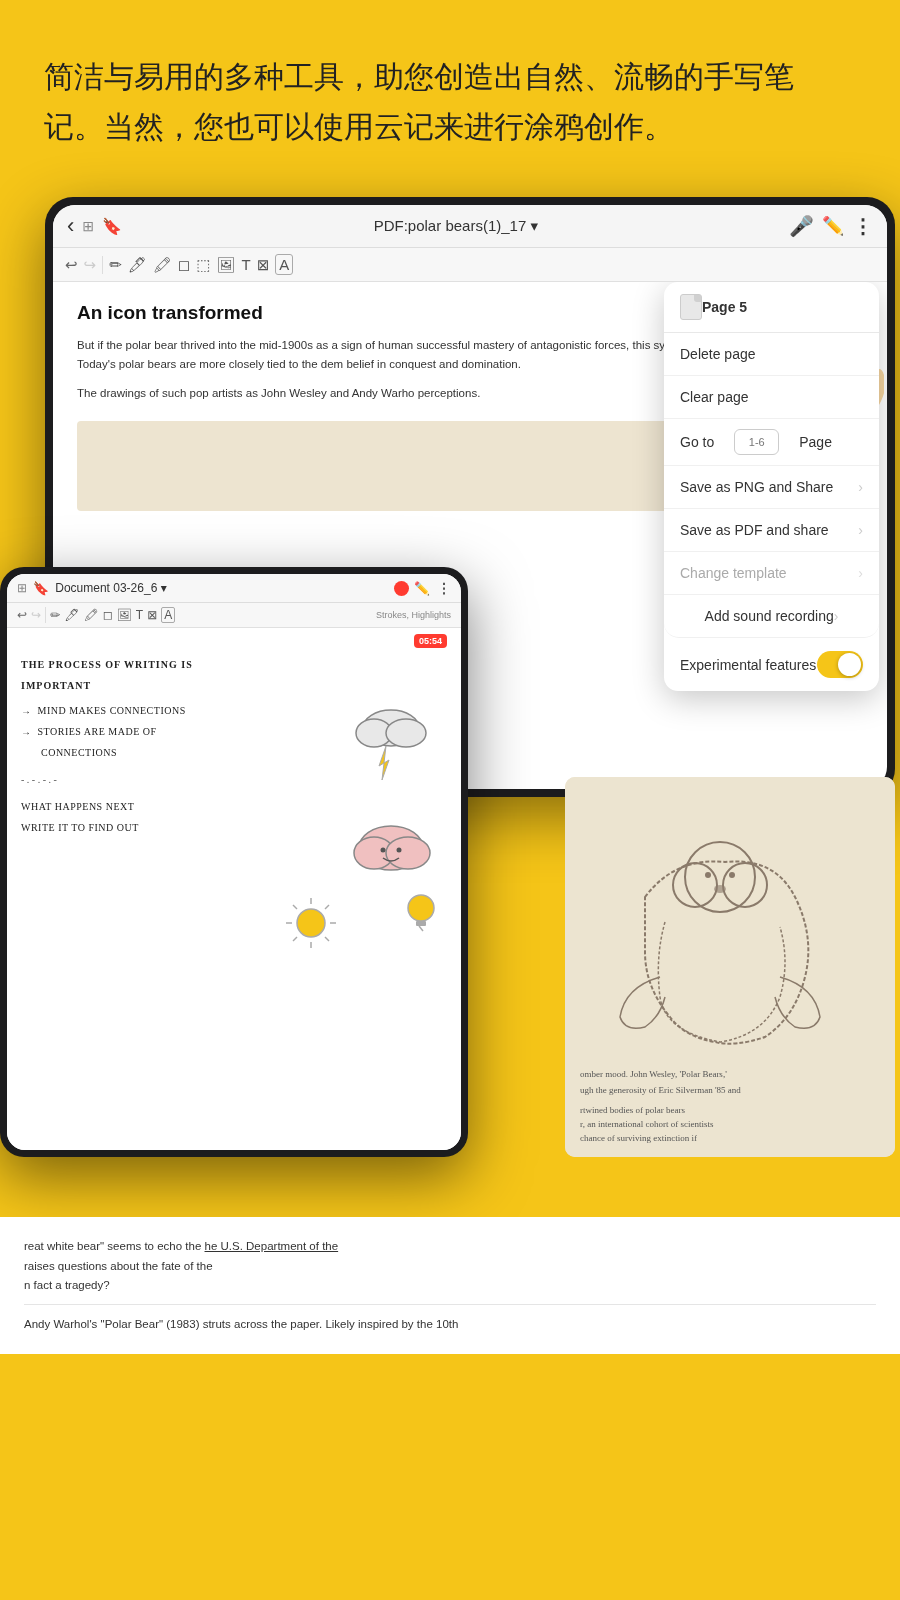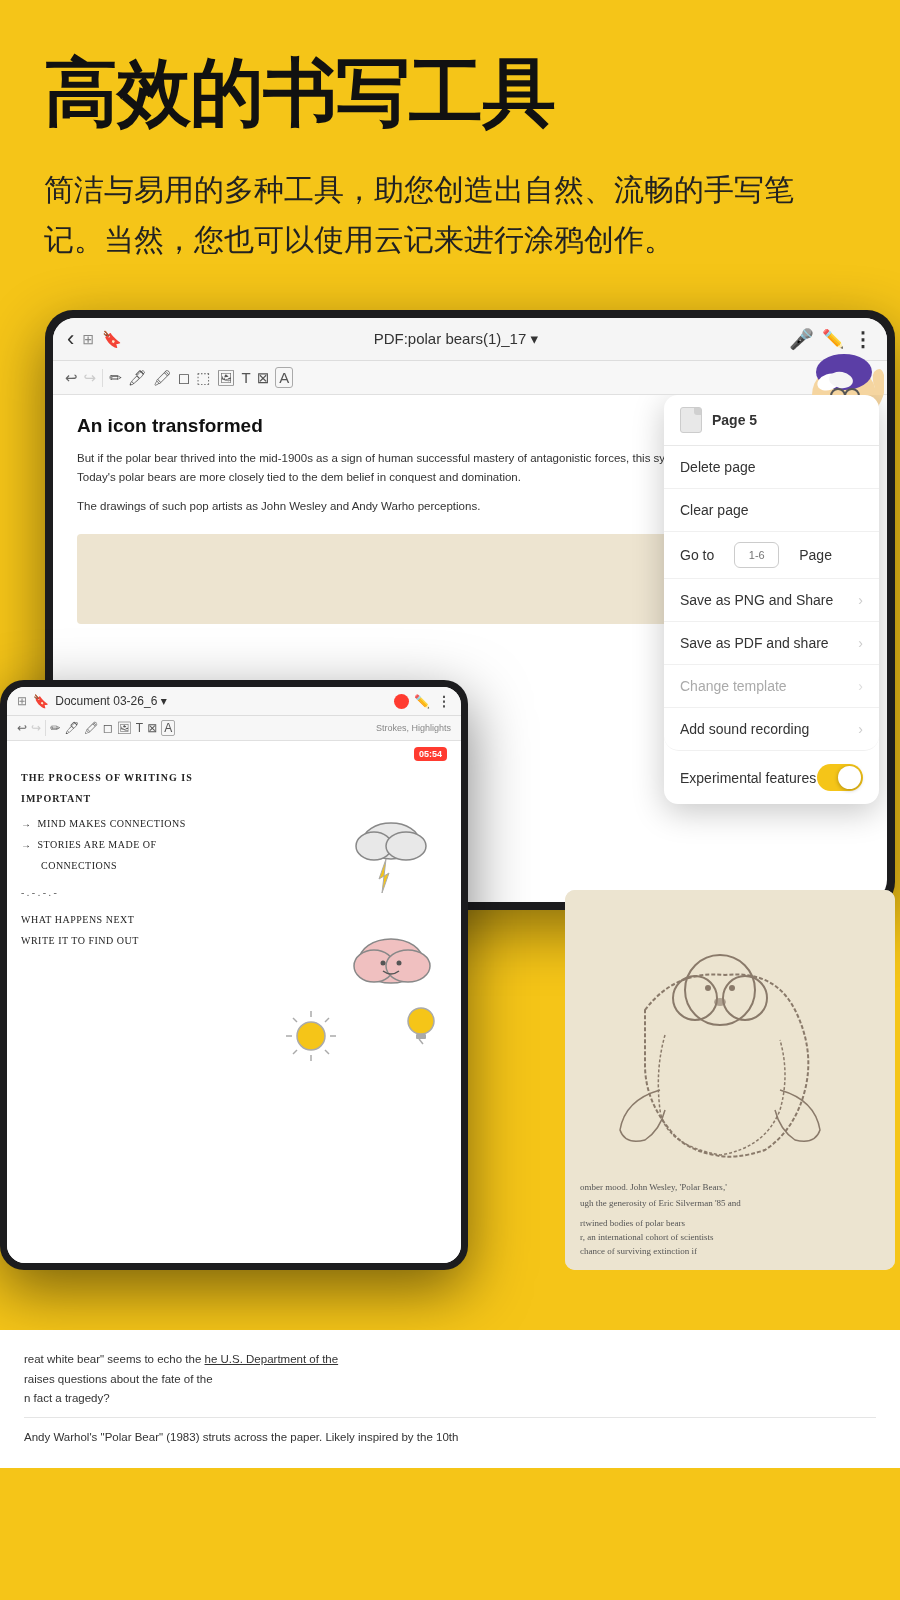--- a/index.html
+++ b/index.html
@@ -12,21 +12,20 @@
       overflow-x: hidden;
       position: relative;
     }
   </style>
 </head>
 <body>
 
 <div style="width:900px; min-height:1600px; background:#F5C518; position:relative; overflow:hidden;">
 
   <div style="padding: 52px 44px 16px 44px; position:relative;">
-    <h1 style="font-size:74px; font-weight:900; color:#111; line-height:1.1; margin-bottom:32px; letter-spacing:-1px;">高效的书写工具</h1>
     <p style="font-size:30px; color:#222; line-height:1.65; font-weight:500; max-width:800px;">简洁与易用的多种工具，助您创造出自然、流畅的手写笔记。当然，您也可以使用云记来进行涂鸦创作。</p>
   </div>
 
   <div style="position:absolute; right:16px; top:300px; width:195px; height:220px; z-index:2;">
     <svg viewBox="0 0 195 220" xmlns="http://www.w3.org/2000/svg">
 
       <rect x="60" y="120" width="110" height="70" rx="6" fill="#E8711A"></rect>
       <rect x="65" y="125" width="100" height="55" rx="4" fill="#F59B30"></rect>
 
       <ellipse cx="155" cy="95" rx="32" ry="30" fill="#F5D5A0"></ellipse>
@@ -83,21 +82,21 @@
           <div style="padding:20px 24px; height:100%; overflow:hidden;">
             <h2 style="font-size:19px; font-weight:700; color:#111; margin-bottom:12px;">An icon transformed</h2>
             <p style="font-size:11.5px; color:#333; line-height:1.65; margin-bottom:10px;">But if the polar bear thrived into the mid-1900s as a sign of human successful mastery of antagonistic forces, this symbolic associatio 20th century. Today's polar bears are more closely tied to the dem belief in conquest and domination.</p>
             <p style="font-size:11.5px; color:#333; line-height:1.65;">The drawings of such pop artists as John Wesley and Andy Warho perceptions.</p>
 
             <div style="margin-top:18px; background:#ede4d0; height:90px; border-radius:4px;"></div>
           </div>
 
           <div style="position:absolute; right:8px; top:0; width:215px; background:#fff; border-radius:14px; box-shadow:0 8px 32px rgba(0,0,0,0.22); overflow:hidden; z-index:20;">
 
-            <div style="display:flex; align-items:center; padding:12px 16px; border-bottom:1px solid #e8e8e8; gap:10px;">
+            <div style="display:flex; align-items:center; padding:12px 16px; border-bottom:1px solid #e8e8e8; ">
               <div style="width:22px; height:26px; background:#e8e8e8; border-radius:3px; border:1px solid #ccc; position:relative; flex-shrink:0;">
                 <div style="position:absolute; top:0; right:0; width:7px; height:7px; background:#d0d0d0; border-bottom-left-radius:3px;"></div>
               </div>
               <span style="font-size:14px; font-weight:600; color:#333;">Page 5</span>
             </div>
 
             <div style="display:flex; align-items:center; justify-content:space-between; padding:13px 16px; border-bottom:1px solid #f0f0f0; cursor:pointer;">
               <span style="font-size:14px; color:#333;">Delete page</span>
             </div>
 
@@ -119,21 +118,21 @@
             <div style="display:flex; align-items:center; justify-content:space-between; padding:13px 16px; border-bottom:1px solid #f0f0f0; cursor:pointer;">
               <span style="font-size:14px; color:#333;">Save as PDF and share</span>
               <span style="color:#ccc; font-size:14px;">›</span>
             </div>
 
             <div style="display:flex; align-items:flex-end; justify-content:space-between; padding:13px 16px; border-bottom:1px solid #f0f0f0; cursor:pointer;">
               <span style="font-size:14px; color:#aaa;">Change template</span>
               <span style="color:#ddd; font-size:14px;">›</span>
             </div>
 
-            <div style="display:flex; align-items:center; justify-content:space-between; padding:13px 16px; border-bottom:1px solid #f0f0f0; cursor:pointer;border-radius:15px;">
+            <div style="display:flex; align-items:center; justify-content:center; padding:13px 16px; border-bottom:1px solid #f0f0f0; cursor:pointer;border-radius:15px;">
               <span style="font-size:14px; color:#333;">Add sound recording</span>
               <span style="color:#ccc; font-size:14px;">›</span>
             </div>
 
             <div style="display:flex; align-items:center; justify-content:space-between; padding:13px 16px; cursor:pointer;">
               <span style="font-size:14px; color:#333;">Experimental features</span>
               <div style="width:46px; height:27px; background:#F5C518; border-radius:14px; position:relative; display:flex; align-items:center; cursor:pointer;">
                 <div style="position:absolute; right:2px; width:23px; height:23px; background:#fff; border-radius:50%; box-shadow:0 1px 4px rgba(0,0,0,0.3);"></div>
               </div>
             </div>

